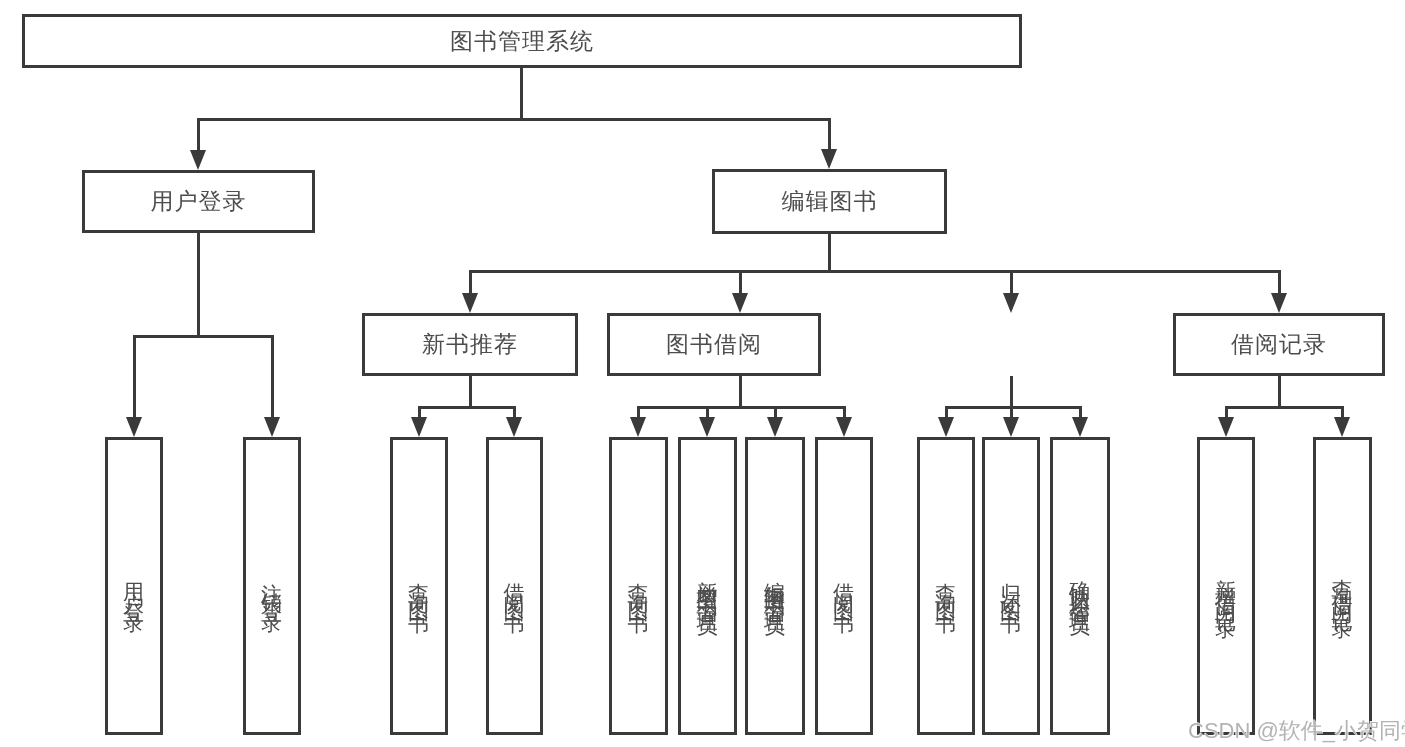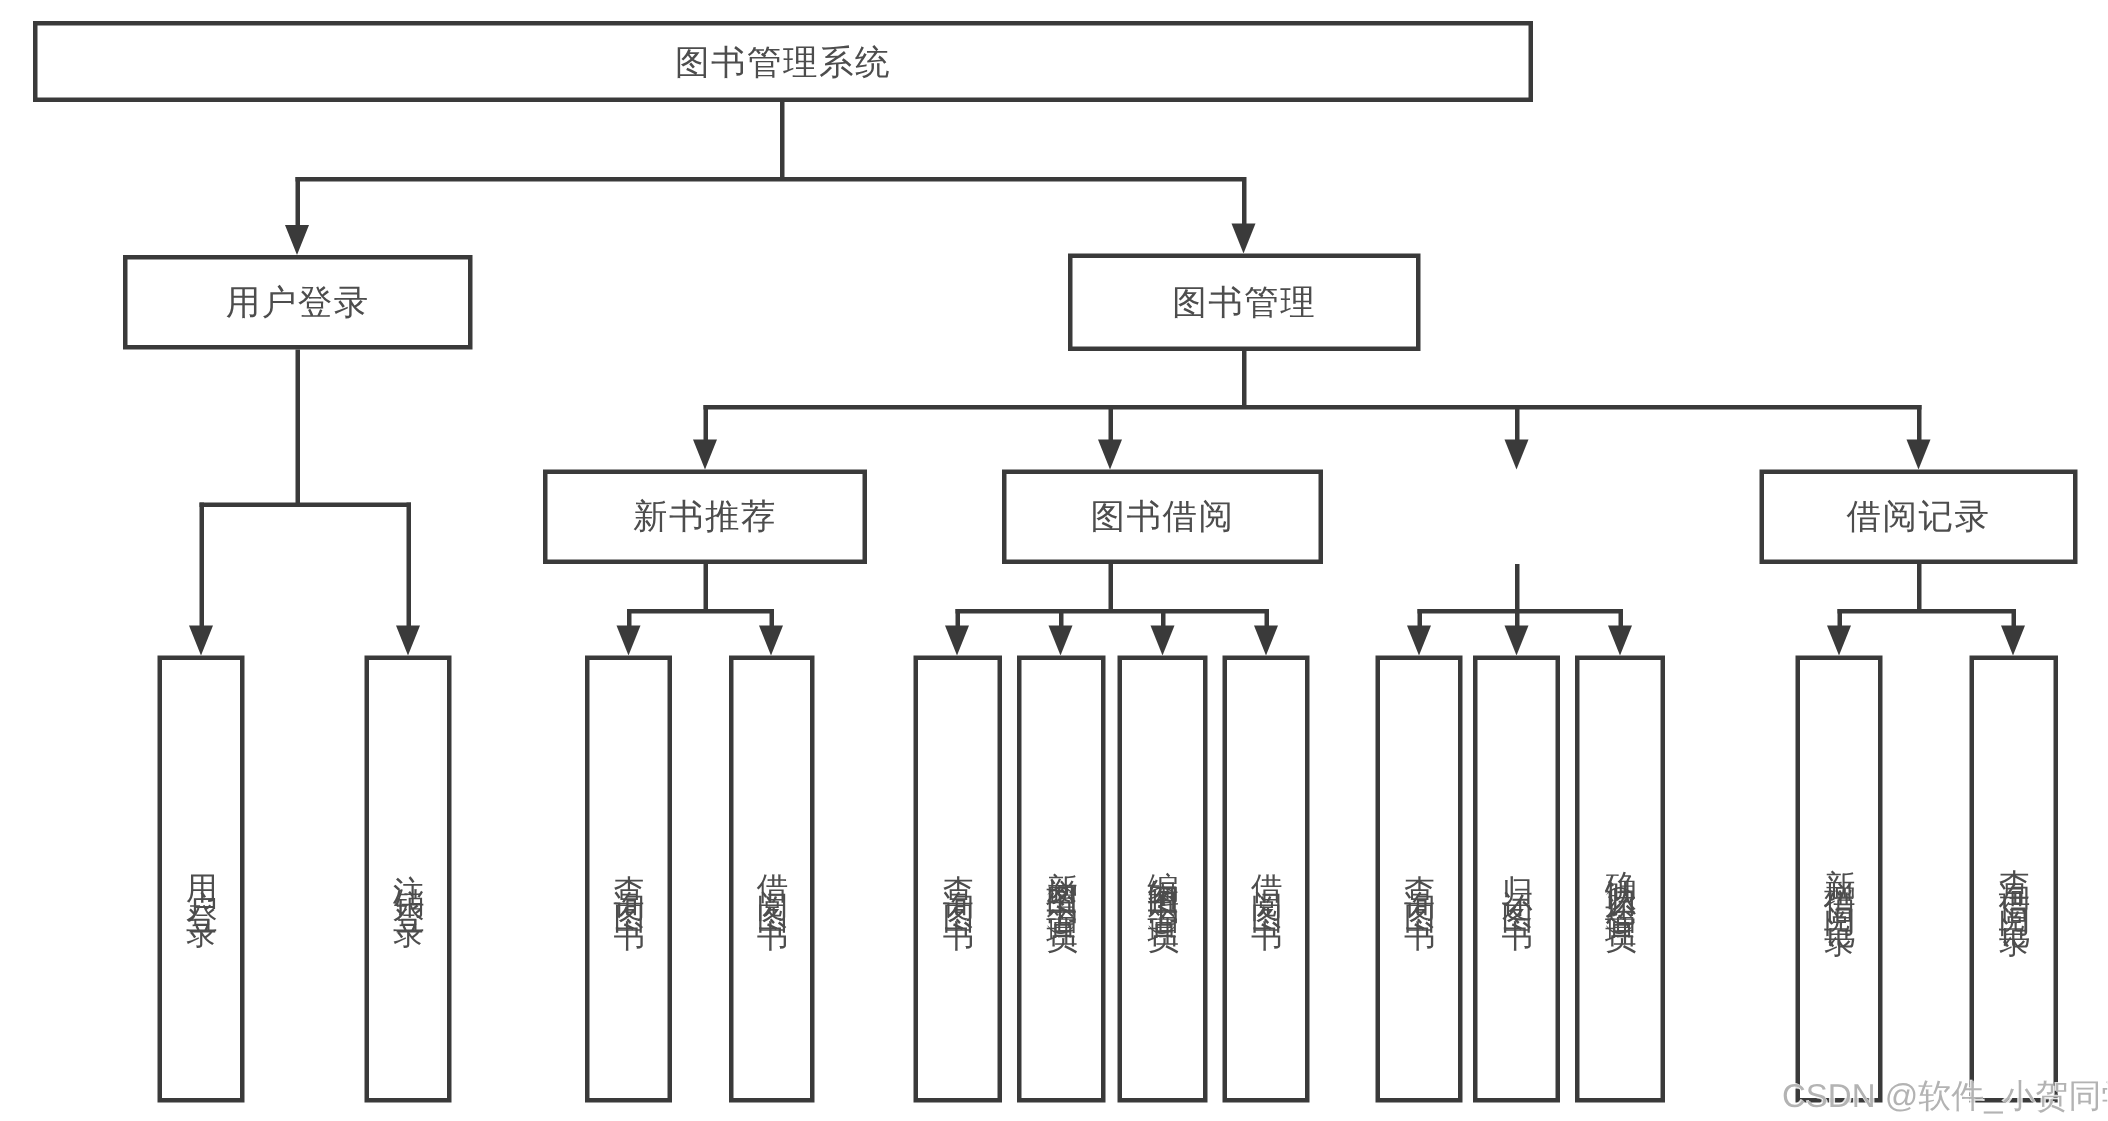--- a/index.html
+++ b/index.html
@@ -41,42 +41,42 @@
   <div class="box hbox" style="left:22px;top:14px;width:1000px;height:54px">图书管理系统</div>
 
   <div class="vl" style="left:520px;top:68px;height:52px"></div>
   <div class="hl" style="left:197px;top:118px;width:633px"></div>
   <div class="vl" style="left:197px;top:118px;height:33px"></div>
   <div class="arr" style="left:190px;top:150px"></div>
   <div class="vl" style="left:828px;top:118px;height:33px"></div>
   <div class="arr" style="left:821px;top:149px"></div>
 
   <div class="box hbox" style="left:82px;top:170px;width:233px;height:63px">用户登录</div>
-  <div class="box hbox" style="left:712px;top:169px;width:235px;height:65px">图书管理</div>
+  <div class="box hbox" style="left:712px;top:169px;width:235px;height:65px">编辑图书</div>
 
   <div class="vl" style="left:197px;top:233px;height:104px"></div>
   <div class="hl" style="left:133px;top:335px;width:141px"></div>
   <div class="vl" style="left:133px;top:335px;height:83px"></div>
   <div class="arr" style="left:126px;top:417px"></div>
   <div class="vl" style="left:271px;top:335px;height:83px"></div>
   <div class="arr" style="left:264px;top:417px"></div>
 
   <div class="vl" style="left:828px;top:234px;height:38px"></div>
   <div class="hl" style="left:469px;top:270px;width:812px"></div>
   <div class="vl" style="left:469px;top:270px;height:24px"></div>
   <div class="arr" style="left:462px;top:293px"></div>
   <div class="vl" style="left:739px;top:270px;height:24px"></div>
   <div class="arr" style="left:732px;top:293px"></div>
   <div class="vl" style="left:1010px;top:270px;height:24px"></div>
   <div class="arr" style="left:1003px;top:293px"></div>
   <div class="vl" style="left:1278px;top:270px;height:24px"></div>
   <div class="arr" style="left:1271px;top:293px"></div>
 
   <div class="box hbox" style="left:362px;top:313px;width:216px;height:63px">新书推荐</div>
-  <div class="box hbox" style="left:668px;top:313px;width:214px;height:63px">图书借阅</div>
+  <div class="box hbox" style="left:607px;top:313px;width:214px;height:63px">图书借阅</div>
   <div class="box hbox" style="left:1173px;top:313px;width:212px;height:63px">借阅记录</div>
 
   <div class="vl" style="left:469px;top:376px;height:32px"></div>
   <div class="hl" style="left:418px;top:406px;width:97px"></div>
   <div class="vl" style="left:418px;top:406px;height:12px"></div>
   <div class="arr" style="left:411px;top:417px"></div>
   <div class="vl" style="left:513px;top:406px;height:12px"></div>
   <div class="arr" style="left:506px;top:417px"></div>
 
   <div class="vl" style="left:739px;top:376px;height:32px"></div>

